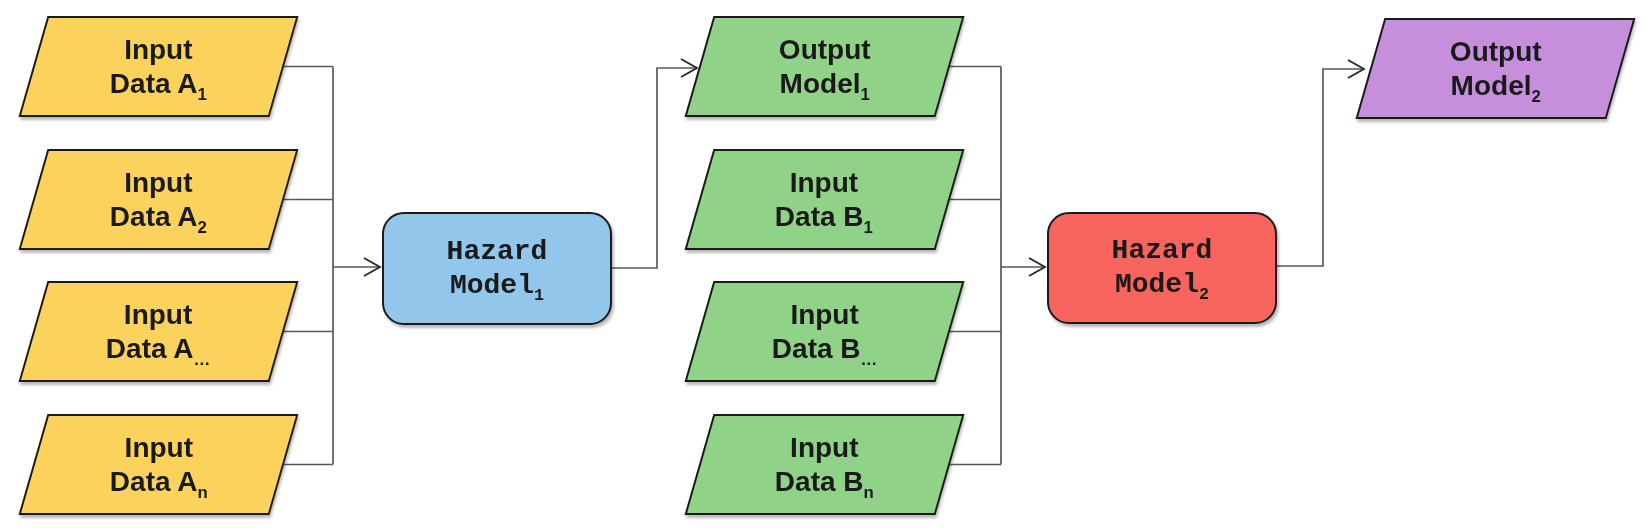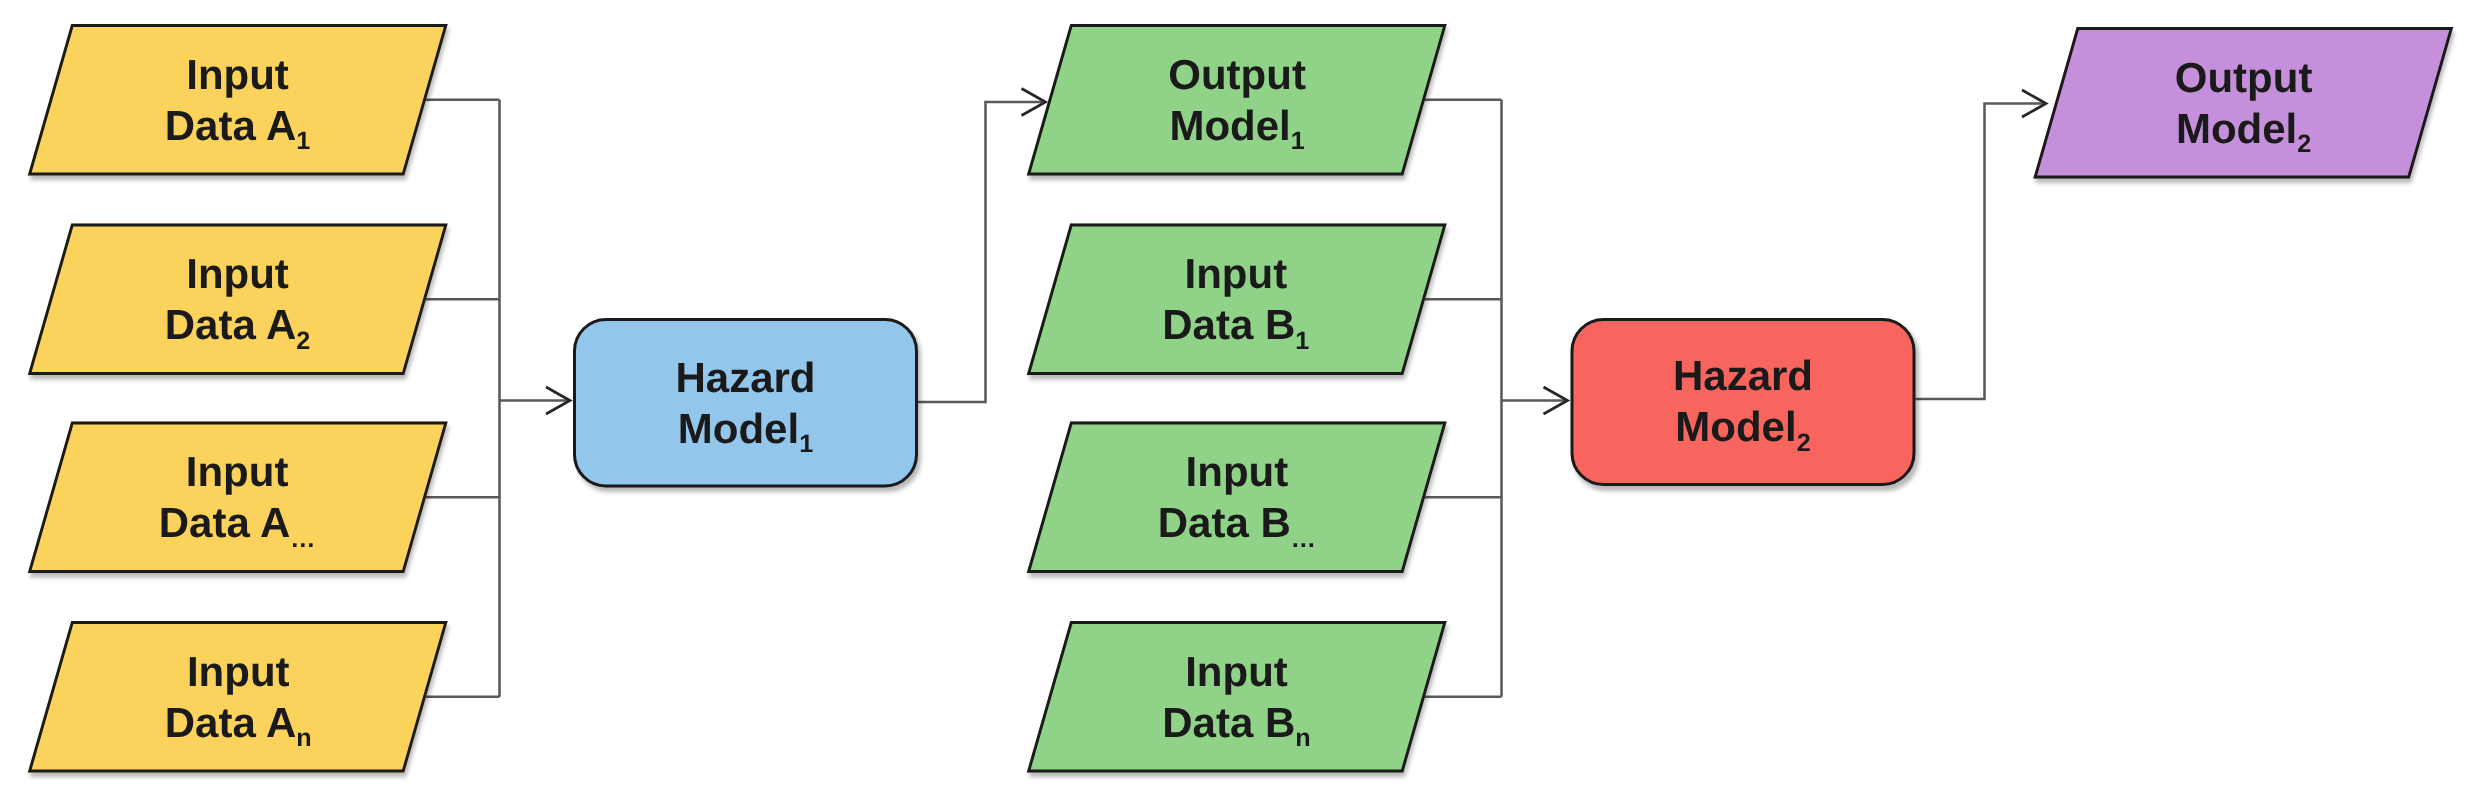--- a/index.html
+++ b/index.html
@@ -21,21 +21,21 @@
     position: absolute;
     box-sizing: border-box;
     border: 2.5px solid #1a1a1a;
     display: flex;
     align-items: center;
     justify-content: center;
     box-shadow: 2px 3px 3px rgba(0,0,0,0.28);
   }
   .parallelogram { transform: skewX(-16deg); }
   .parallelogram .label { transform: skewX(16deg); }
-  .rounded { border-radius: 22px; }
+  .rounded { border-radius: 22px; font-family: Liberation Mono, monospace; }
   .label {
     text-align: center;
     font-weight: bold;
     font-size: 28px;
     line-height: 34px;
     color: #1a1a1a;
     white-space: nowrap;
   }
   .label sub { font-size: 0.6em; line-height: 0; }
 </style>

